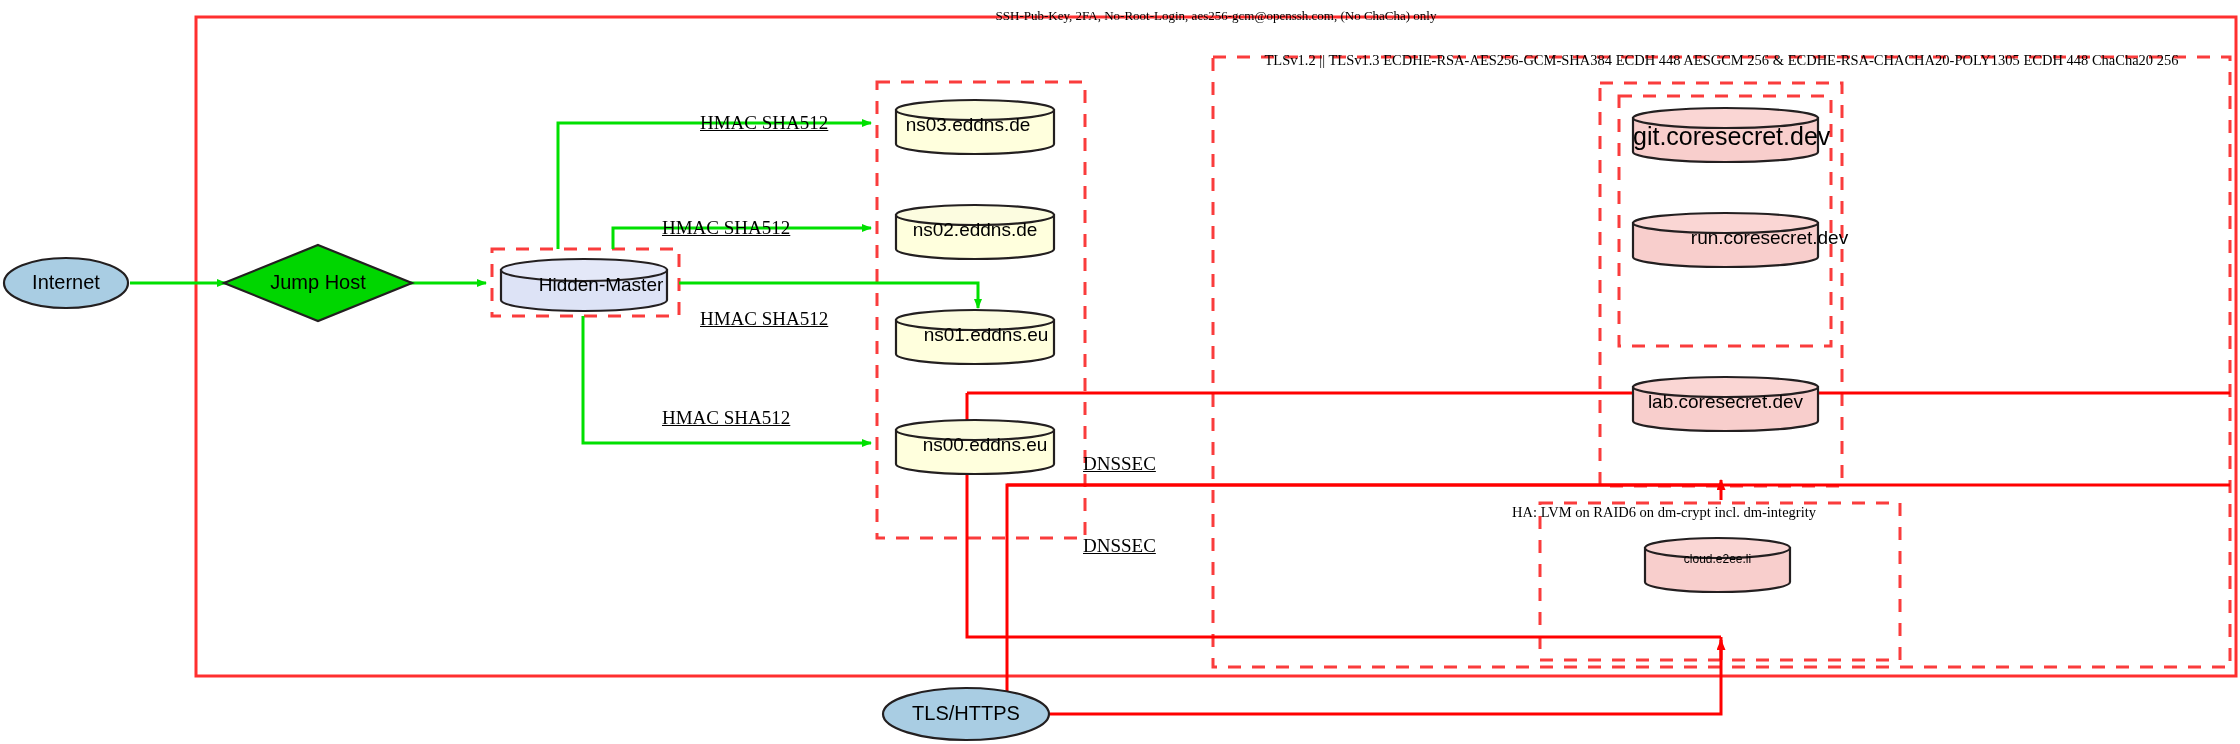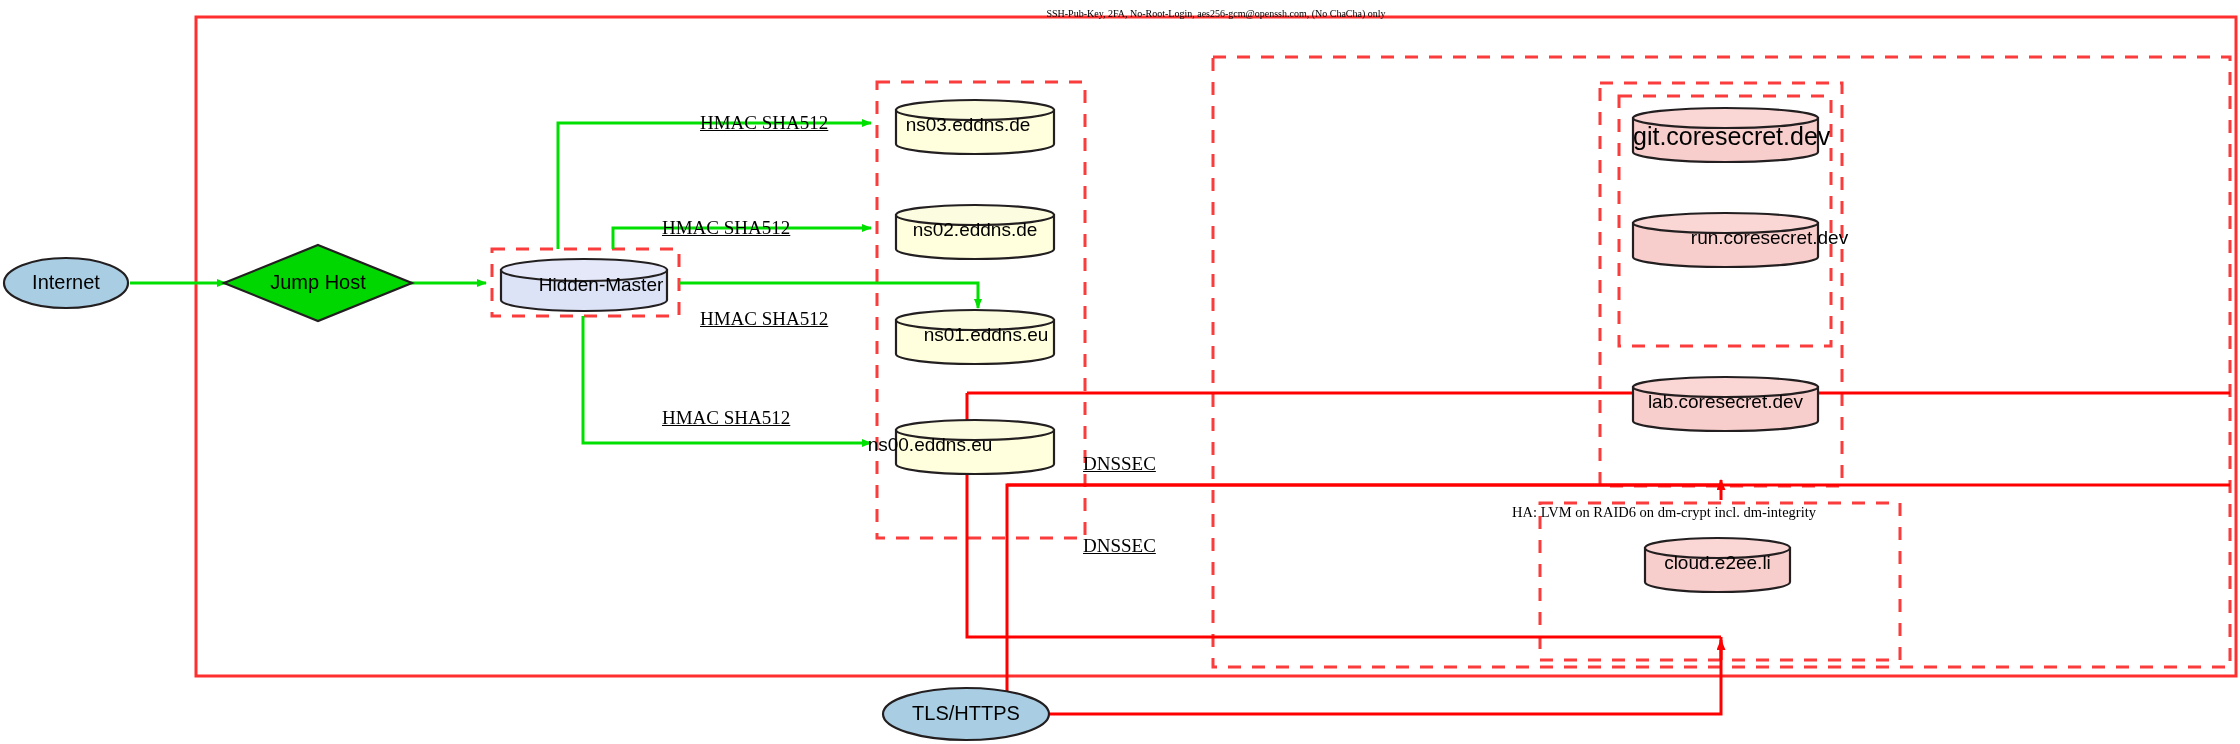--- a/index.html
+++ b/index.html
@@ -133,46 +133,47 @@
     </g>
 
     <g>
       <path d="M1645,548 h145 v34 a72.5,10 0 0 1 -145,0 z" fill="#f8cecc" stroke="#231f20" stroke-width="2.2"></path>
       <ellipse cx="1717.5" cy="548" rx="72.5" ry="10" fill="#fad6d4" stroke="#231f20" stroke-width="2.2"></ellipse>
     </g>
 
     <ellipse cx="966" cy="714" rx="83" ry="26" fill="#a9cde3" stroke="#231f20" stroke-width="2.2"></ellipse>
   </svg>
 
-  <div class="grp-label" style="left:196px; top:8px; width:2040px; font-size:10px;">SSH-Pub-Key, 2FA, No-Root-Login, aes256-gcm@openssh.com, (No ChaCha) only</div>
+  <div class="grp-label" style="left:196px; top:8px; width:2040px; font-size:13px;">SSH-Pub-Key, 2FA, No-Root-Login, aes256-gcm@openssh.com, (No ChaCha) only</div>
 
+  <div class="grp-label" style="left:1213px; top:52px; width:1017px; font-size:14.5px;">TLSv1.2 || TLSv1.3 ECDHE-RSA-AES256-GCM-SHA384 ECDH 448 AESGCM 256 &amp; ECDHE-RSA-CHACHA20-POLY1305 ECDH 448 ChaCha20 256</div>
 
   <div class="grp-label" style="left:1484px; top:504px; width:360px; font-size:14.5px;">HA: LVM on RAID6 on dm-crypt incl. dm-integrity</div>
 
   <div class="node-label" style="left:4px; top:271px; width:124px; font-size:20px;">Internet</div>
 
   <div class="node-label" style="left:248px; top:271px; width:140px; font-size:20px;">Jump Host</div>
 
   <div class="node-label" style="left:501px; top:274px; width:166px; font-size:19px;margin-left:17px;">Hidden-Master</div>
 
   <div class="node-label" style="left:896px; top:114px; width:144px; font-size:19px;">ns03.eddns.de</div>
 
   <div class="node-label" style="left:896px; top:219px; width:158px; font-size:19px;">ns02.eddns.de</div>
 
   <div class="node-label" style="left:896px; top:324px; width:180px; font-size:19px;">ns01.eddns.eu</div>
 
-  <div class="node-label" style="left:854px; top:434px; width:152px; font-size:19px;">ns00.eddns.eu</div>
+  <div class="node-label" style="left:909px; top:434px; width:152px; font-size:19px;">ns00.eddns.eu</div>
 
   <div class="node-label" style="left:1633px; top:122px; width:185px; font-size:25px;">git.coresecret.dev</div>
 
   <div class="node-label" style="left:1633px; top:227px; width:185px; font-size:19px;margin-left:44px;">run.coresecret.dev</div>
 
   <div class="node-label" style="left:1633px; top:391px; width:185px; font-size:19px;">lab.coresecret.dev</div>
 
-  <div class="node-label" style="left:1645px; top:552px; width:145px; font-size:19px;">cloud.e2ee.li</div>
+  <div class="node-label" style="left:1645px; top:552px; width:145px; font-size:12px;">cloud.e2ee.li</div>
 
   <div class="node-label" style="left:883px; top:702px; width:166px; font-size:20px;">TLS/HTTPS</div>
 
   <div class="edge-label" style="left:700px; top:112px; font-size:19px;">HMAC SHA512</div>
 
   <div class="edge-label" style="left:662px; top:217px; font-size:19px;">HMAC SHA512</div>
 
   <div class="edge-label" style="left:700px; top:308px; font-size:19px;">HMAC SHA512</div>
 
   <div class="edge-label" style="left:662px; top:407px; font-size:19px;">HMAC SHA512</div>

